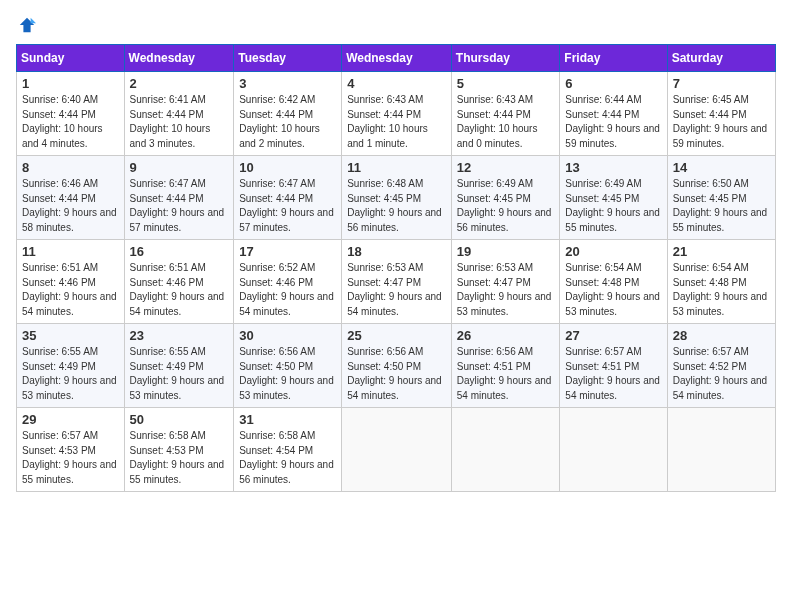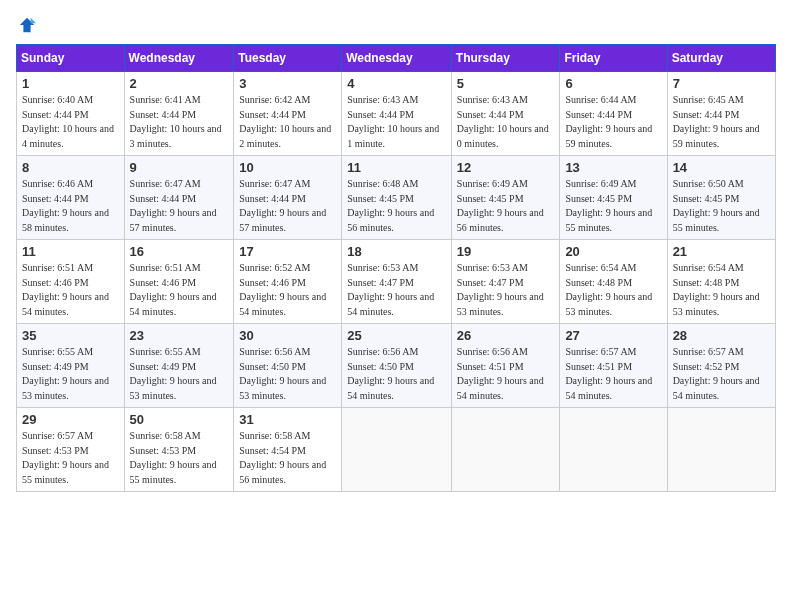--- a/index.html
+++ b/index.html
@@ -86,21 +86,20 @@
       font-size: 13px;
       font-weight: bold;
       color: #333;
       display: block;
       margin-bottom: 2px;
     }
     .day-info {
       color: #333;
       font-size: 10px;
       line-height: 1.45;
-      font-family: Liberation Serif, serif;
     }
     .empty-cell {
       background: #f9f9f9;
     }
   </style>
 </head>
 <body>
 
 <div class="header-area">
   <div class="logo">

